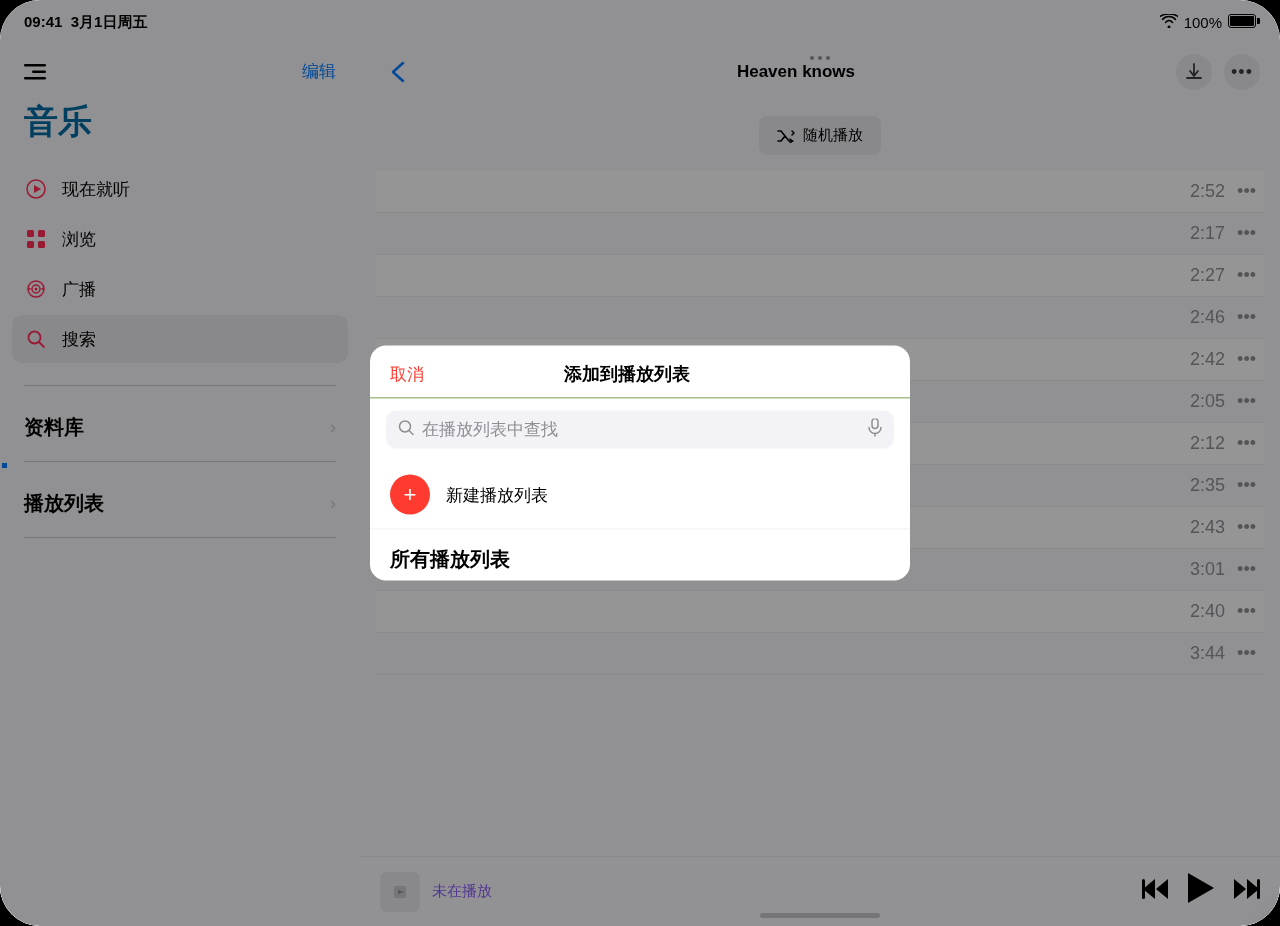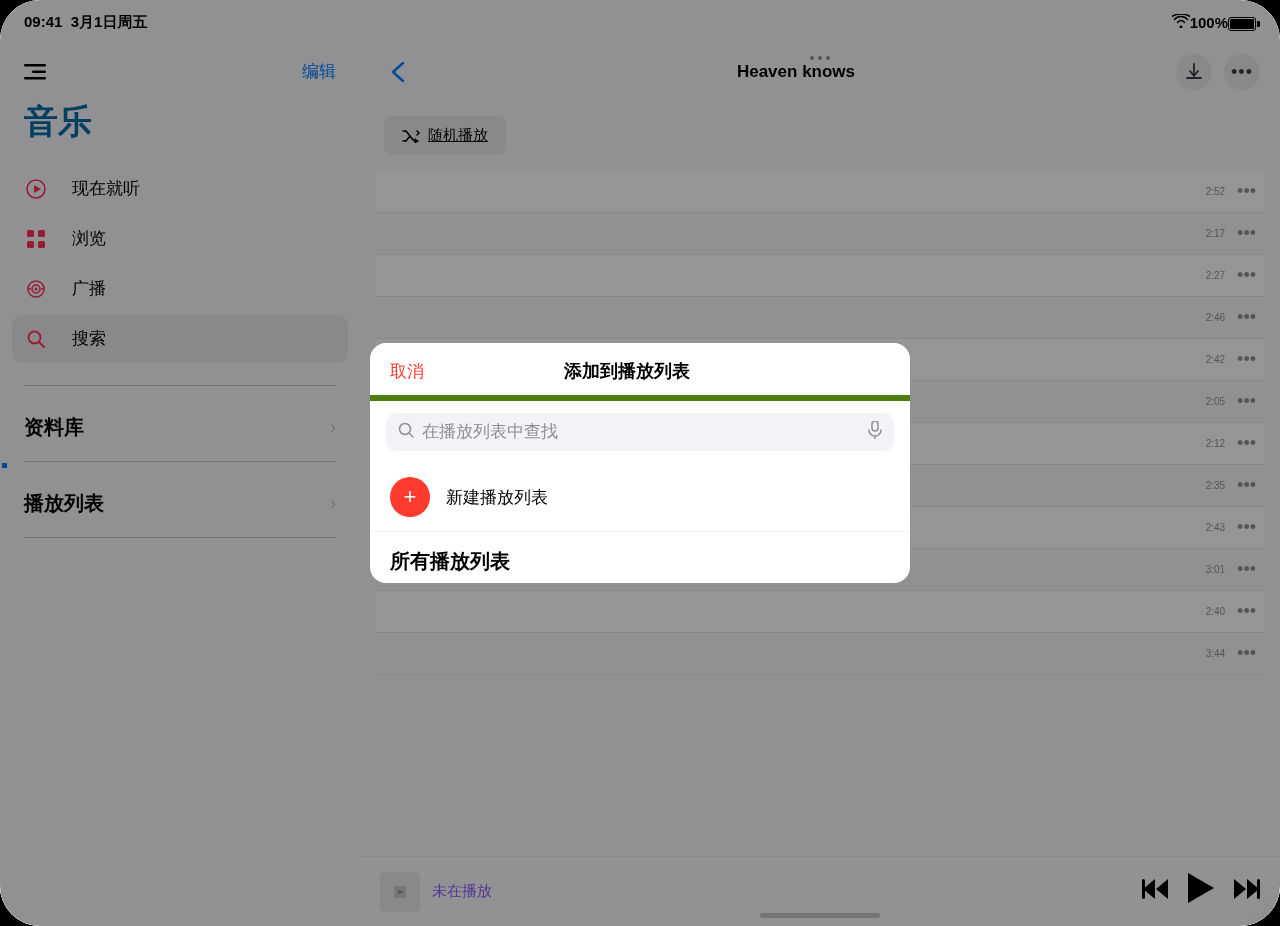--- a/index.html
+++ b/index.html
@@ -36,23 +36,24 @@
     }
 
     .status-bar-left {
       font-size: 15px;
       font-weight: 600;
       color: #000;
     }
 
     .status-bar-right {
       display: flex;
-      align-items: flex-end;
+      align-items: flex-start;
+      gap: 6px;
       font-size: 15px;
-      font-weight: 700;
+      font-weight: 400;
     }
 
     .battery-icon {
       width: 28px;
       height: 14px;
       border: 1.5px solid #000;
       border-radius: 3px;
       position: relative;
       display: flex;
       align-items: center;
@@ -127,21 +128,22 @@
       color: #0369a1;
       padding: 8px 24px 16px;
     }
 
     .sidebar-nav {
       padding: 4px 12px;
     }
 
     .sidebar-item {
       display: flex;
-      gap: 24px;
+      align-items: center;
+      gap: 14px;
       padding: 12px 12px;
       border-radius: 10px;
       cursor: pointer;
       margin-bottom: 2px;
     }
 
     .sidebar-item.active {
       background: #e5e5ea;
     }
 
@@ -247,23 +249,22 @@
 
     
     .song-list-area {
       flex: 1;
       padding: 8px 16px;
       overflow-y: auto;
     }
 
     .shuffle-row {
       display: flex;
-      justify-content: flex-start;
+      justify-content: center;
       padding: 8px 8px 16px;
-      text-decoration: underline;
     }
 
     .shuffle-button {
       display: flex;
       align-items: center;
       gap: 8px;
       background: #e5e5ea;
       border: none;
       border-radius: 8px;
       padding: 10px 18px;
@@ -278,21 +279,21 @@
       padding: 10px 8px;
       background: #f2f2f7;
       border-bottom: 1px solid #e5e5ea;
     }
 
     .song-row:nth-child(even) {
       background: #f9f9fb;
     }
 
     .song-duration {
-      font-size: 10px;
+      font-size: 18px;
       color: #8e8e93;
       margin-left: auto;
       margin-right: 12px;
     }
 
     .song-more {
       color: #8e8e93;
       font-size: 18px;
       cursor: pointer;
     }
@@ -381,21 +382,21 @@
       overflow: hidden;
       display: flex;
       flex-direction: column;
     }
 
     .modal-header {
       display: flex;
       align-items: center;
       justify-content: space-between;
       padding: 16px 20px 12px;
-      border-bottom: 6px solid #4d7c0f;
+      border-bottom: 1px solid #4d7c0f;
     }
 
     .modal-cancel {
       font-size: 17px;
       color: #ff3b30;
       cursor: pointer;
       background: none;
       border: none;
     }
 

